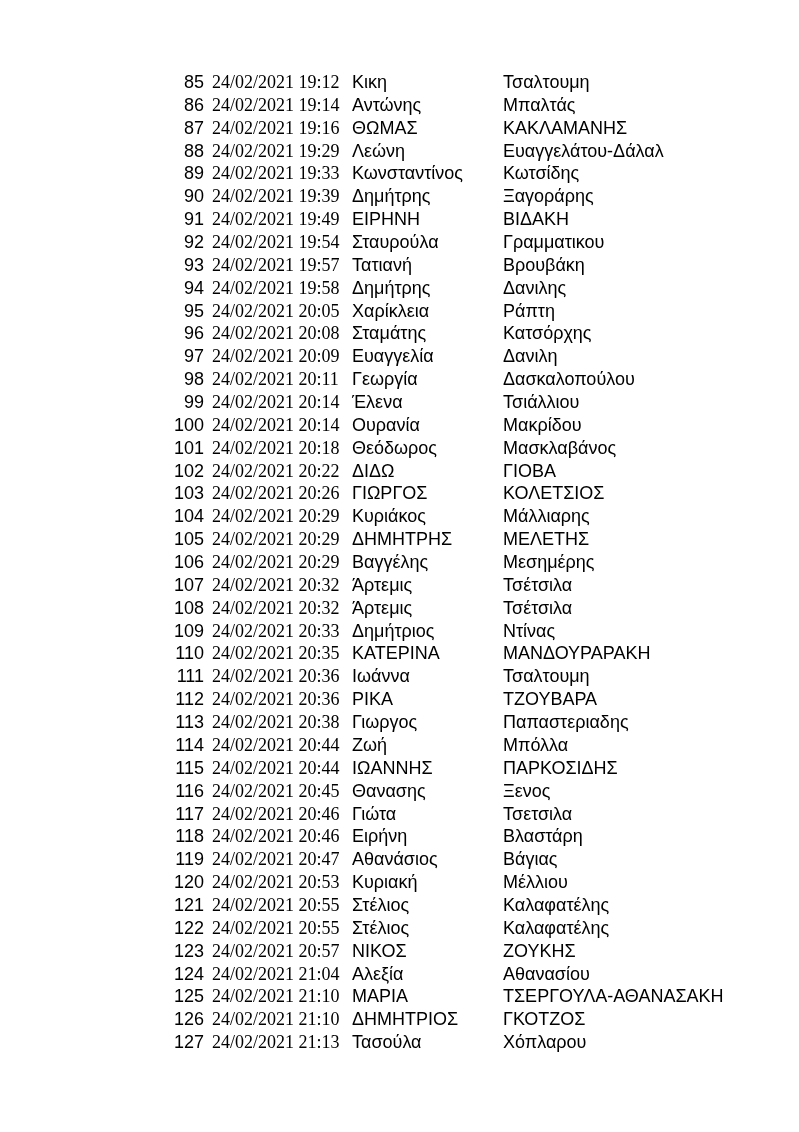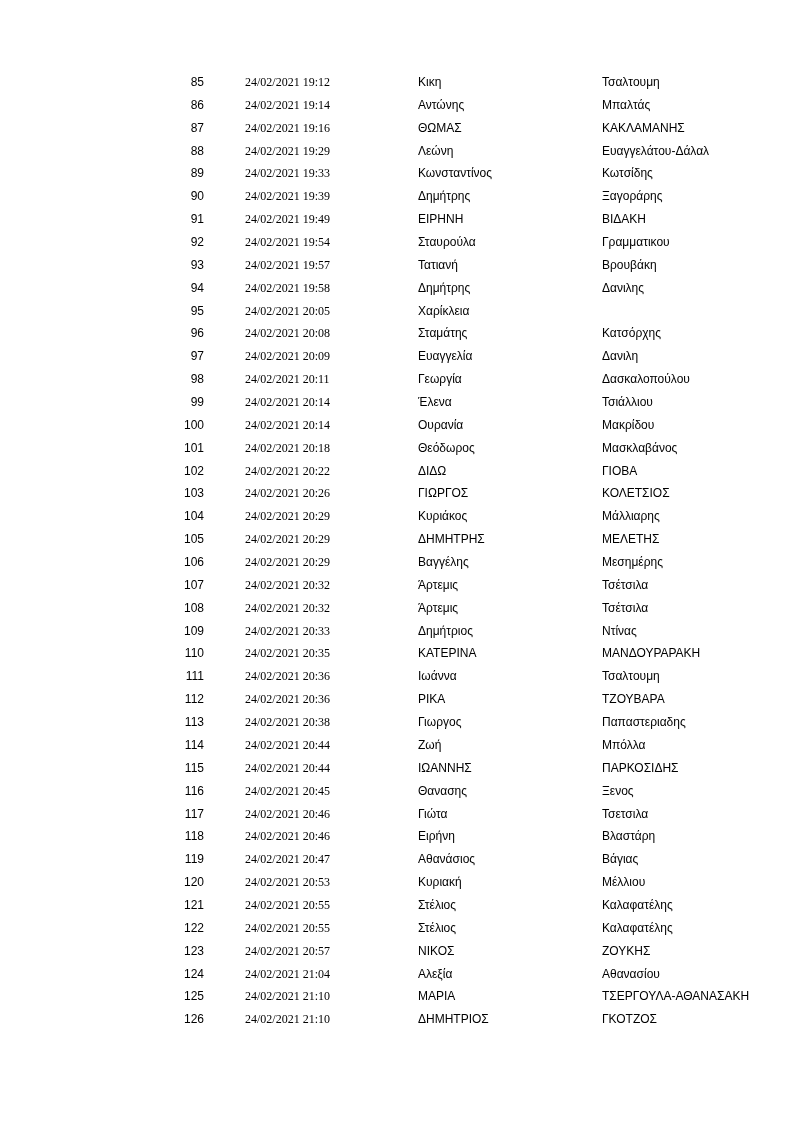--- a/index.html
+++ b/index.html
@@ -22,24 +22,23 @@
   .roster {
     position: absolute;
     left: 170px;
     top: 71px;
   }
   .row {
     display: grid;
     grid-template-columns: 34px 148px 151px auto;
     height: 22.86px;
     line-height: 22.86px;
-    font-size: 12px;
+    font-size: 18px;
     color: #000000;
     white-space: nowrap;
-    gap: 33px;
   }
   .cell { display: block; }
   .cell.num {
     text-align: right;
     font-variant-numeric: tabular-nums;
   }
   .cell.datetime {
     padding-left: 8px;
     font-variant-numeric: tabular-nums;
     font-family: Liberation Serif, serif;
@@ -117,20 +116,21 @@
     <span class="cell num">94</span>
     <span class="cell datetime">24/02/2021 19:58</span>
     <span class="cell first">Δημήτρης</span>
     <span class="cell last">Δανιλης</span>
   </div>
 
   <div class="row">
     <span class="cell num">95</span>
     <span class="cell datetime">24/02/2021 20:05</span>
     <span class="cell first">Χαρίκλεια</span>
+    <span class="cell last">Ράπτη</span>
   </div>
 
   <div class="row">
     <span class="cell num">96</span>
     <span class="cell datetime">24/02/2021 20:08</span>
     <span class="cell first">Σταμάτης</span>
     <span class="cell last">Κατσόρχης</span>
   </div>
 
   <div class="row">
@@ -336,14 +336,20 @@
     <span class="cell last">ΤΣΕΡΓΟΥΛΑ-ΑΘΑΝΑΣΑΚΗ</span>
   </div>
 
   <div class="row">
     <span class="cell num">126</span>
     <span class="cell datetime">24/02/2021 21:10</span>
     <span class="cell first">ΔΗΜΗΤΡΙΟΣ</span>
     <span class="cell last">ΓΚΟΤΖΟΣ</span>
   </div>
 
+  <div class="row">
+    <span class="cell num">127</span>
+    <span class="cell datetime">24/02/2021 21:13</span>
+    <span class="cell first">Τασούλα</span>
+    <span class="cell last">Χόπλαρου</span>
+  </div>
 </div>
 </div>
 
 </body></html>

